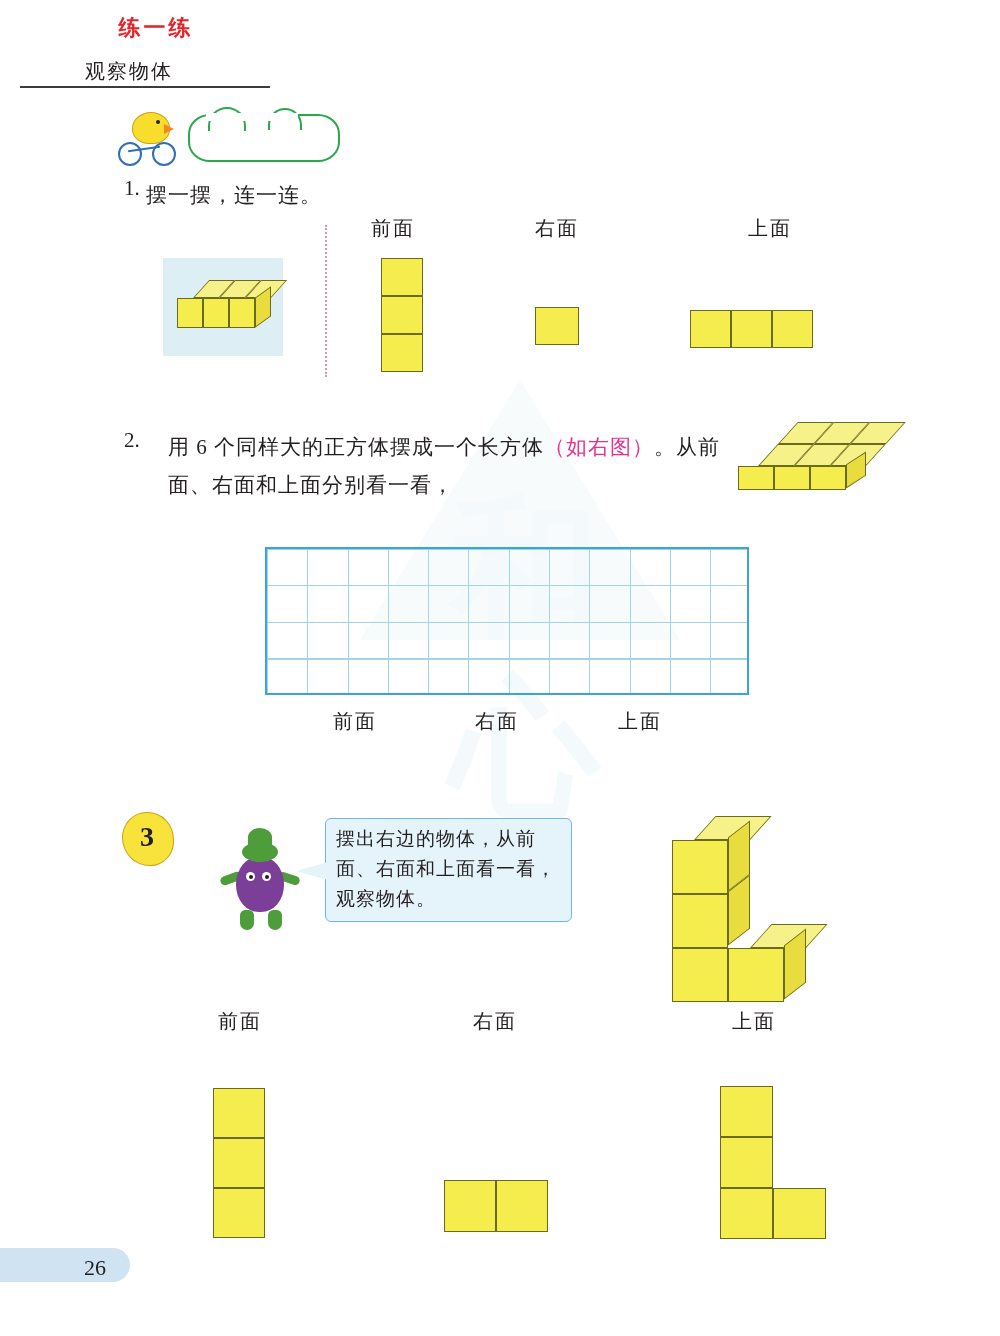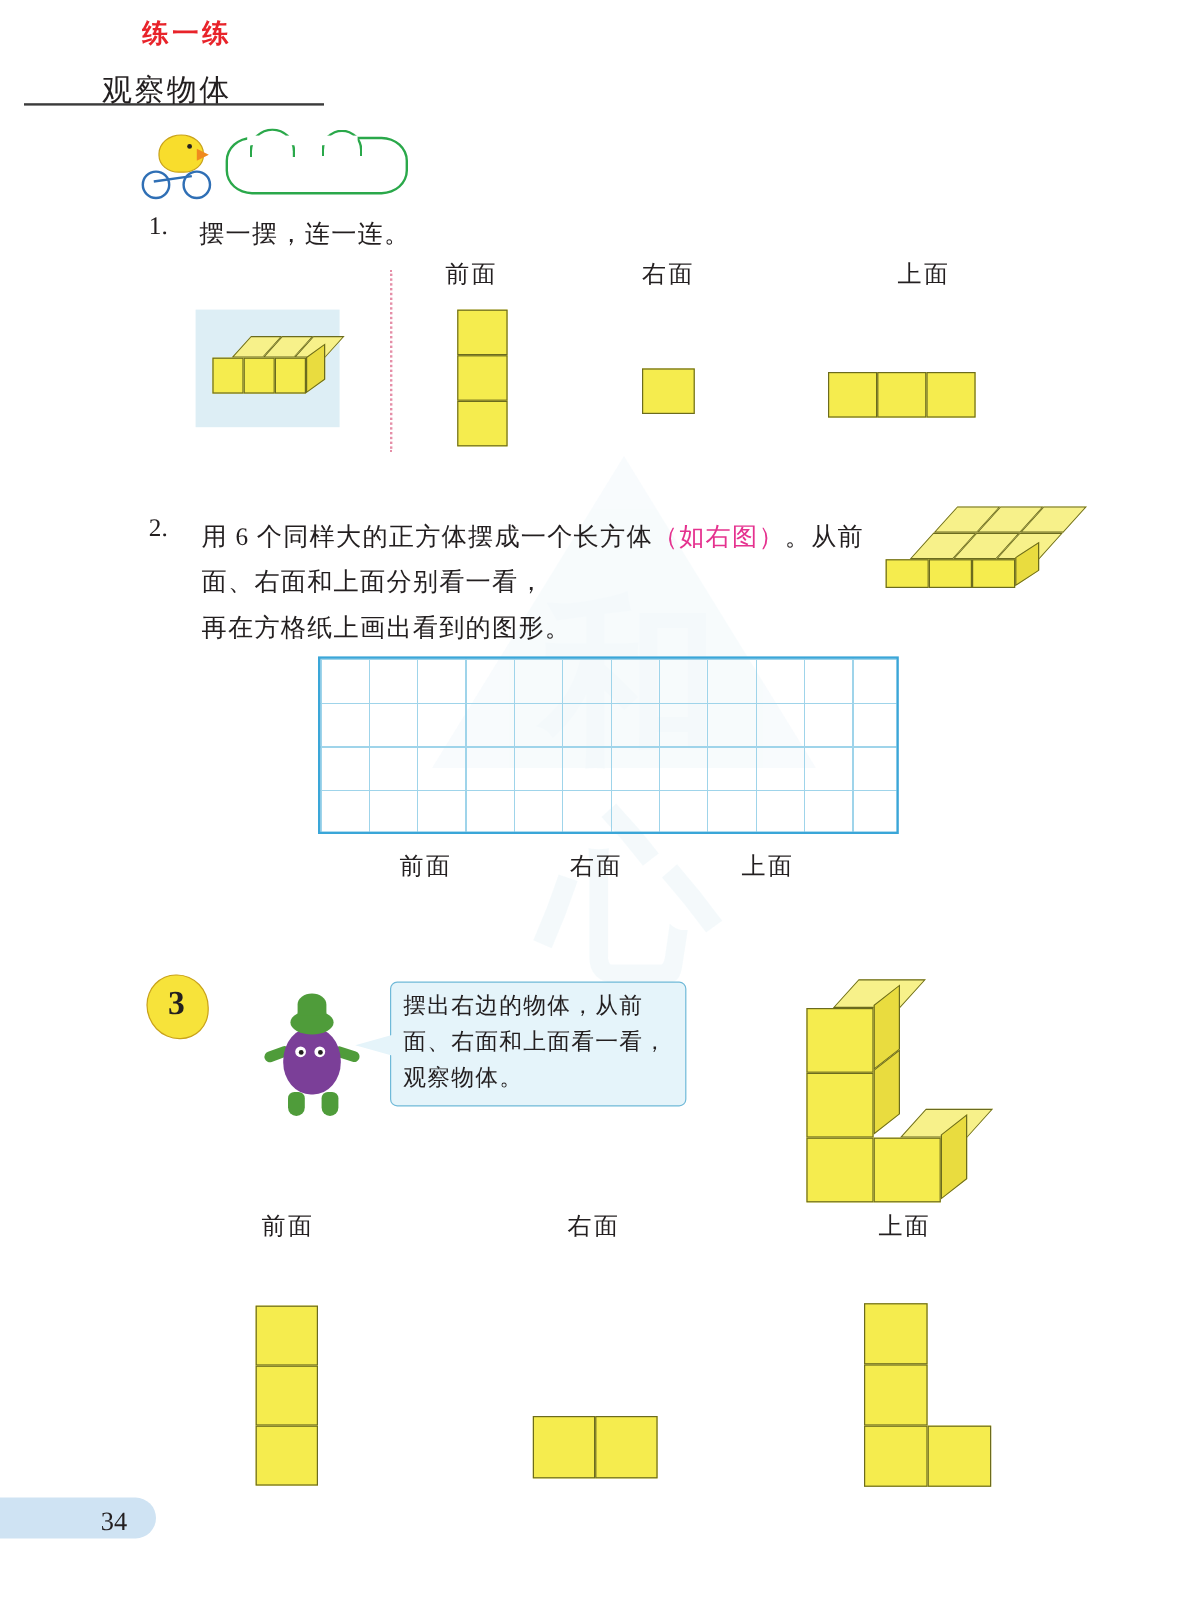--- a/index.html
+++ b/index.html
@@ -47,21 +47,21 @@
     left: 20px;
     top: 86px;
     width: 250px;
     border-bottom: 2px solid #3b3b3b;
     z-index: 2;
   }
   .header-title {
     position: absolute;
     left: 85px;
     top: 58px;
-    font-size: 25px;
+    font-size: 20px;
     letter-spacing: 2px;
     color: #231f20;
     z-index: 3;
   }
 
   
   .practice-banner {
     position: absolute;
     left: 108px;
     top: 110px;
@@ -416,21 +416,21 @@
     <div class="body"></div>
     <div class="eye"></div>
     <div class="beak"></div>
   </div>
   <div class="cloud-shape"></div>
   <div class="cloud-mask"></div>
 </div>
 <div class="practice-label">练一练</div>
 
 <div class="q-num" style="left:124px; top:176px;">1.</div>
-<div class="q-text" style="left:166px; top:176px;">摆一摆，连一连。</div>
+<div class="q-text" style="left:146px; top:176px;">摆一摆，连一连。</div>
 
 <div class="view-label" style="left:338px; top:215px; width:110px;">前面</div>
 <div class="view-label" style="left:502px; top:215px; width:110px;">右面</div>
 <div class="view-label" style="left:700px; top:215px; width:140px;">上面</div>
 
 <div class="dotted-div"></div>
 
 <div class="p1-photo">
   <div class="solid" style="left:14px; top:22px; width:92px; height:56px;">
 
@@ -452,21 +452,20 @@
 
 <div class="sq" style="left:535px; top:307px; width:44px; height:38px;"></div>
 
 <div class="sq" style="left:690px; top:310px; width:41px; height:38px;"></div>
 <div class="sq" style="left:731px; top:310px; width:41px; height:38px;"></div>
 <div class="sq" style="left:772px; top:310px; width:41px; height:38px;"></div>
 
 <div class="q-num" style="left:124px; top:428px;">2.</div>
 <div class="q-text" style="left:168px; top:428px; width:580px;">
   <span>用 6 个同样大的正方体摆成一个长方体</span><span class="pink">（如右图）</span><span>。从前面、右面和上面分别看一看，</span><br>
-  <span>再在方格纸上画出看到的图形。</span>
 </div>
 
 <div class="solid" style="left:758px; top:422px; width:140px; height:80px;">
   <div class="face-top" style="left:0px; top:0px; width:36px; height:22px; transform: skewX(-42deg) translateX(20px);"></div>
   <div class="face-top" style="left:36px; top:0px; width:36px; height:22px; transform: skewX(-42deg) translateX(20px);"></div>
   <div class="face-top" style="left:72px; top:0px; width:36px; height:22px; transform: skewX(-42deg) translateX(20px);"></div>
   <div class="face-top" style="left:-20px; top:22px; width:36px; height:22px; transform: skewX(-42deg) translateX(20px);"></div>
   <div class="face-top" style="left:16px; top:22px; width:36px; height:22px; transform: skewX(-42deg) translateX(20px);"></div>
   <div class="face-top" style="left:52px; top:22px; width:36px; height:22px; transform: skewX(-42deg) translateX(20px);"></div>
   <div class="face-front" style="left:-20px; top:44px; width:36px; height:24px;"></div>
@@ -529,13 +528,13 @@
 
 <div class="sq" style="left:444px; top:1180px; width:52px; height:52px;"></div>
 <div class="sq" style="left:496px; top:1180px; width:52px; height:52px;"></div>
 
 <div class="sq" style="left:720px; top:1086px; width:53px; height:51px;"></div>
 <div class="sq" style="left:720px; top:1137px; width:53px; height:51px;"></div>
 <div class="sq" style="left:720px; top:1188px; width:53px; height:51px;"></div>
 <div class="sq" style="left:773px; top:1188px; width:53px; height:51px;"></div>
 
 <div class="footer-bar"></div>
-<div class="page-num">34</div>
+<div class="page-num">26</div>
 
 </body></html>

